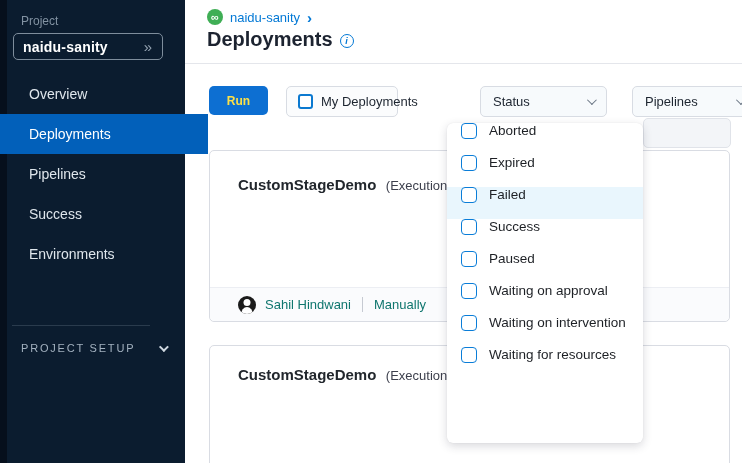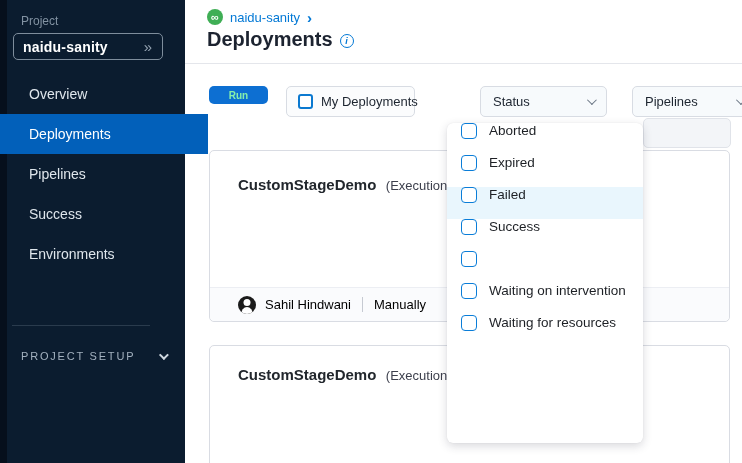--- a/index.html
+++ b/index.html
@@ -13,42 +13,42 @@
   .project-label { position:absolute; left:21px; top:14px; font-size:12px; color:#8292a2; }
   .project-input { position:absolute; left:13px; top:33px; width:150px; height:27px;
     border:1px solid #7e8d9c; border-radius:5px; display:flex; align-items:center;
     justify-content:space-between; padding:0 10px 0 9px; background:transparent; }
   .project-input .pname { color:#ffffff; font-size:14px; font-weight:700; letter-spacing:.2px; }
   .project-input .expand { color:#93a1b0; font-size:15px; line-height:1; }
   .nav { position:absolute; left:0; top:74px; width:208px; }
   .nav-item { height:40px; line-height:40px; padding-left:29px; font-size:14px; color:#dfe6ec; cursor:pointer; }
   .nav-item.selected { background:#0260ba; color:#ffffff; font-weight:500; }
   .side-divider { position:absolute; left:12px; top:325px; width:138px; height:1px; background:#2a3b4d; }
-  .section-row { position:absolute; left:21px; top:350px; width:145px; display:flex; align-items:center; justify-content:space-between; }
+  .section-row { position:absolute; left:21px; top:342px; width:145px; display:flex; align-items:center; justify-content:space-between; }
   .section-label { font-size:11px; letter-spacing:1.8px; color:#a3b1bf; }
   .chev { width:7px; height:7px; border-right:2px solid #cfd8e0; border-bottom:2px solid #cfd8e0; transform:rotate(45deg) translateY(-2px); }
 
   
   .breadcrumb { position:absolute; left:207px; top:8px; height:18px; display:flex; align-items:center; gap:7px; }
   .module-icon { width:16px; height:16px; border-radius:50%; background:#3fae55; color:#fff;
     font-size:11px; font-weight:700; display:flex; align-items:center; justify-content:center; line-height:1; }
   .crumb-link { color:#0278d5; font-size:13px; font-weight:500; }
   .crumb-chev { color:#0278d5; font-size:15px; font-weight:600; line-height:1; }
   .page-title-row { position:absolute; left:207px; top:28px; display:flex; align-items:center; gap:7px; }
   .page-title { font-size:20px; font-weight:700; color:#1c2330; }
   .info-icon { width:14px; height:14px; border:1.4px solid #0278d5; border-radius:50%; color:#0278d5;
     font-size:9px; display:flex; align-items:center; justify-content:center; margin-top:2px; font-style:italic; font-weight:700; }
   .header-divider { position:absolute; left:185px; top:63px; width:557px; height:1px; background:#e4e6eb; }
 
   
-  .run-btn { position:absolute; left:209px; top:86px; width:59px; height:18px; background:#0d6fd2;
-    border:none; border-radius:5px; color:#86efac; font-size:10px; font-weight:700; cursor:pointer; font-family:inherit; }
+  .run-btn { position:absolute; left:209px; top:86px; width:59px; height:29px; background:#0d6fd2;
+    border:none; border-radius:5px; color:#fde047; font-size:12px; font-weight:700; cursor:pointer; font-family:inherit; }
   .chip { position:absolute; top:86px; height:31px; border:1px solid #d8dce3; border-radius:5px;
     display:flex; align-items:center; background:#fbfcfd; cursor:pointer; }
-  .my-dep { left:286px; width:129px; gap:8px; padding:0 11px; }
+  .my-dep { left:286px; width:112px; gap:8px; padding:0 11px; }
   .cb { width:15px; height:15px; border:2px solid #0b79d0; border-radius:3px; background:#fff; flex:none; }
   .chip-label { font-size:13px; color:#1d2530; white-space:nowrap; }
   .select { justify-content:space-between; padding:0 12px; background:#f7fafc;margin-left:36px; }
   .status-sel { left:444px; width:127px; }
   .pipelines-sel { left:596px; width:124px; }
   .sel-chev { width:7px; height:7px; border-right:1.5px solid #6b7684; border-bottom:1.5px solid #6b7684;
     transform:rotate(45deg) translateY(-2px); }
   .partial-bar { position:absolute; left:643px; top:118px; width:88px; height:30px;
     background:#f3f5f8; border:1px solid #e0e3e9; border-radius:5px; }
 
@@ -60,21 +60,21 @@
   .card2 .card-title { padding-top:20px; }
   .pipe-name { font-size:15px; font-weight:700; color:#22272d; }
   .exec-note { font-size:13px; color:#3c3f4c; margin-left:5px; }
   .card-footer { position:absolute; left:0; right:0; bottom:0; height:34px; background:#fafbfd;
     border-top:1px solid #eceef3; border-radius:0 0 5px 5px; display:flex; align-items:center; gap:9px; padding-left:28px; }
   .avatar { width:18px; height:18px; border-radius:50%; background:#1b1b1b; position:relative; overflow:hidden; flex:none; }
   .avatar::before { content:""; position:absolute; top:3px; left:50%; transform:translateX(-50%);
     width:7px; height:7px; border-radius:50%; background:#fff; }
   .avatar::after { content:""; position:absolute; top:11.5px; left:50%; transform:translateX(-50%);
     width:12px; height:8px; border-radius:50% 50% 0 0 / 100% 100% 0 0; background:#fff; }
-  .footer-text { font-size:13px; color:#000000; }
+  .footer-text { font-size:13px; color:#0f766e; }
   .footer-sep { width:1px; height:15px; background:#c6cad2; margin:0 2px; }
 
   
   .menu { position:absolute; left:447px; top:123px; width:196px; height:320px; background:#fff;
     border-radius:6px; box-shadow:0 3px 10px rgba(40,41,61,.18), 0 0 1px rgba(40,41,61,.12); z-index:10; overflow:hidden; }
   .menu-item { height:32px; display:flex; gap:12px; padding-left:14px; cursor:pointer; }
   .menu-item.highlighted { background:#e9f6fd; }
   .menu-cb { width:16px; height:16px; border:1.5px solid #0a7dd8; border-radius:4px; background:#fff; flex:none; }
   .menu-label { font-size:13.5px; color:#1d2025; white-space:nowrap; }
 </style>
@@ -182,23 +182,28 @@
         <span class="menu-label">Failed</span>
       </div>
 
 
       <div class="menu-item">
         <span class="menu-cb"></span>
         <span class="menu-label">Success</span>
       </div>
 
 
-
-      <div class="menu-item">
-        <span class="menu-cb"></span>
+      <div class="menu-item">
+        <span class="menu-cb"></span>
+        <span class="menu-label">Paused</span>
+      </div>
+
+      <div class="menu-item">
+        <span class="menu-cb"></span>
+        <span class="menu-label">Waiting on approval</span>
       </div>
 
       <div class="menu-item">
         <span class="menu-cb"></span>
         <span class="menu-label">Waiting on intervention</span>
       </div>
 
       <div class="menu-item">
         <span class="menu-cb"></span>
         <span class="menu-label">Waiting for resources</span>

